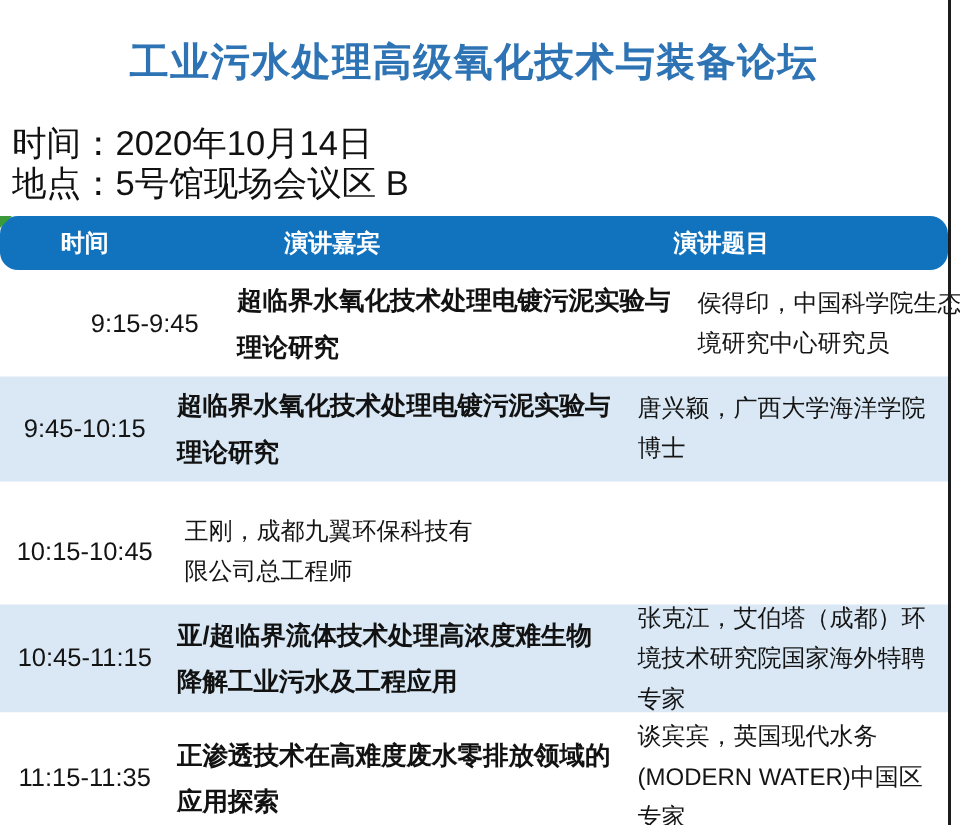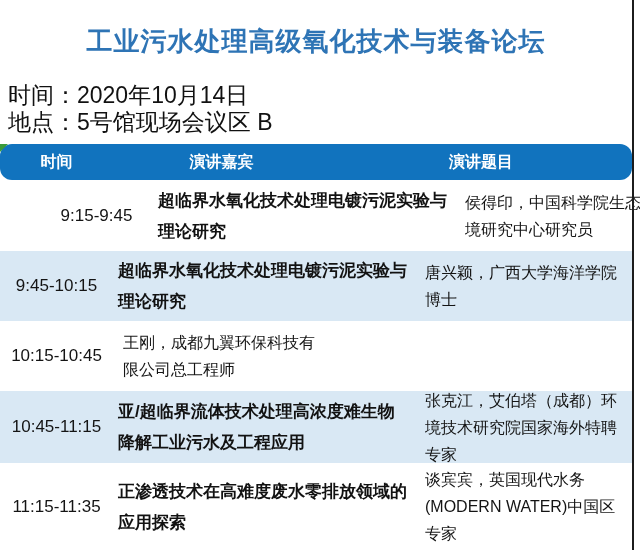--- a/index.html
+++ b/index.html
@@ -88,21 +88,21 @@
   .col-topic   { width: 302px; flex: 0 0 302px; }
   .col-speaker { width: 217px; flex: 0 0 217px; }
   .trow {
     display: flex;
     align-items: center;
     background: #ffffff;
   }
   .trow.alt { background: #d9e8f4; }
   .row-h1 { height: 71px; padding-left: 40px; }
   .row-h2 { height: 70px; }
-  .row-h3 { height: 70px; }
+  .row-h3 { height: 70px; margin-top: 12px; }
   .row-h4 { height: 72px; }
   .row-h5 { height: 87px; }
   .cell-time {
     font-size: 17px;
     text-align: center;
     color: #141414;
   }
   .cell-topic {
     font-size: 17px;
     font-weight: bold;

